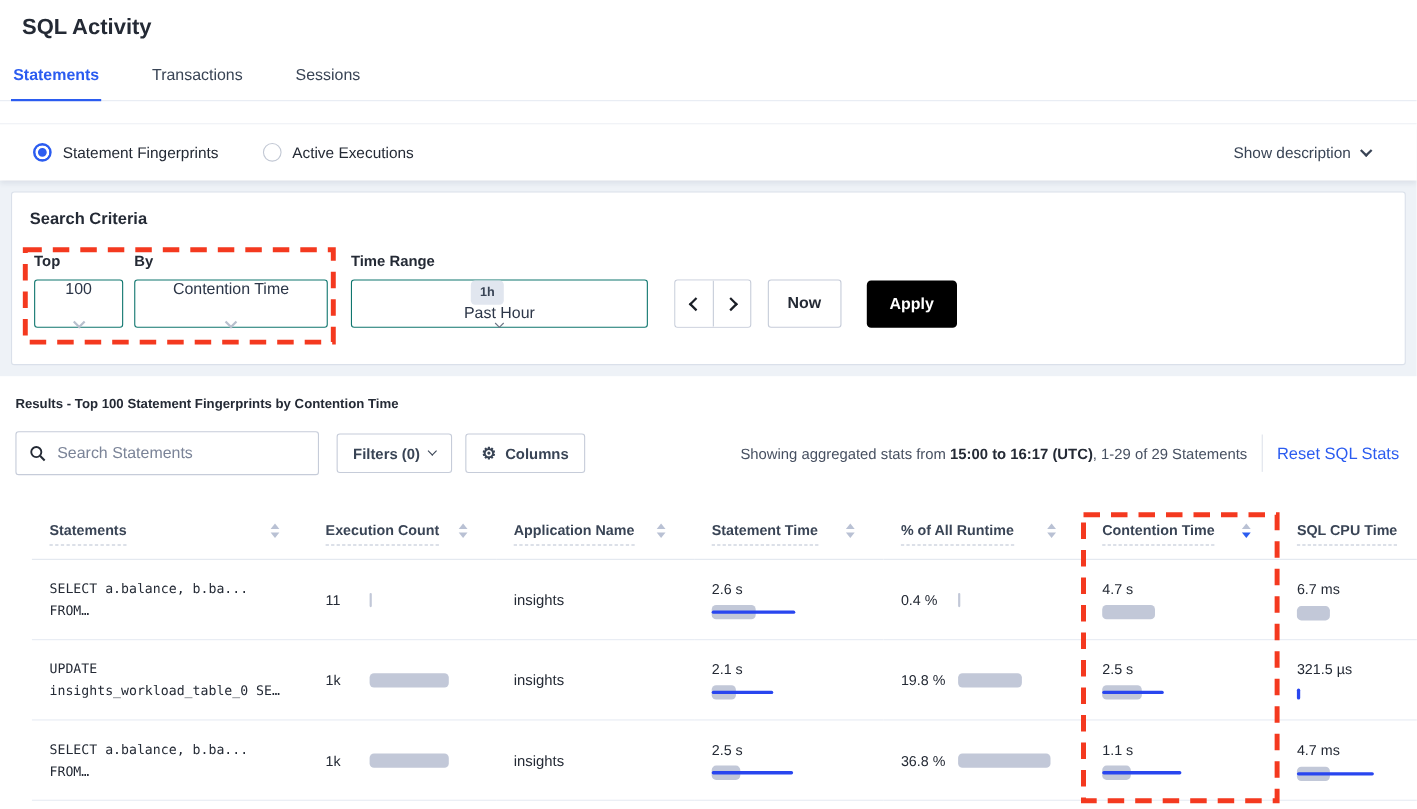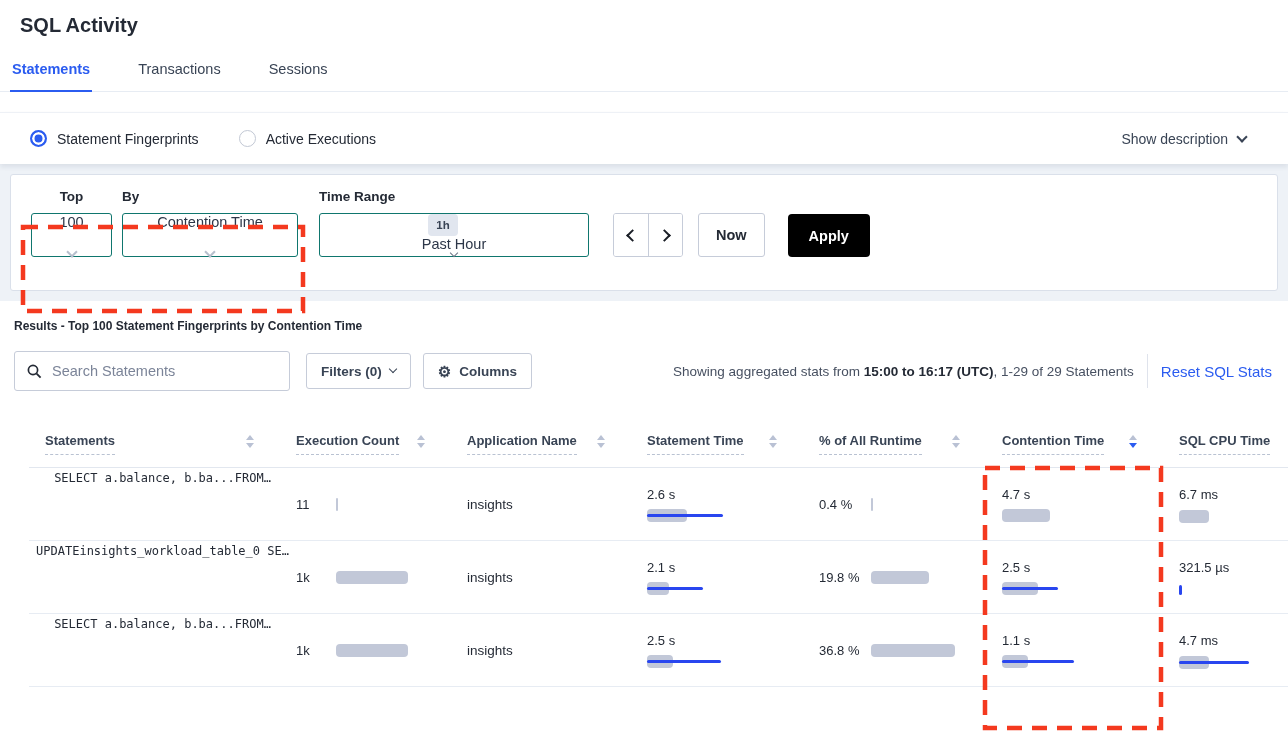--- a/index.html
+++ b/index.html
@@ -32,21 +32,21 @@
   .band { background:#eef2f7; padding:10px; }
   .card { background:#fff; border:1px solid #dae0ea; border-radius:3px; padding:14px 16px 33px; }
   .card-heading { font-size:15px; font-weight:700; margin:2px 0 22px; }
   .criteria-row { display:flex; align-items:flex-end; }
   .field-label { font-size:13.5px; font-weight:700; color:#242a35; margin-bottom:9px; }
   .select {
     height:44px; border:1px solid #0f766e; border-radius:3px; background:#fff;
     display:flex; align-items:center; padding:0 12px; font-size:14.5px; color:#2c3648; cursor:pointer;flex-direction:column;
   }
   .select .spacer { flex:1; }
-  .grp-top { margin-left:4px; width:81px;text-align:center; }
+  .grp-top { margin-left:4px; width:81px; }
   .grp-by { margin-left:10px; width:176px; }
   .grp-time { margin-left:21px; width:270px; }
   .badge-1h { background:#e1e6ef; border-radius:4px; font-size:11.5px; font-weight:700; color:#394455; padding:5px 8px; margin-right:22px; }
   .arrow-group { display:flex; margin-left:24px; height:44px; width:70px; border:1px solid #c6ccd9; border-radius:3px; overflow:hidden; }
   .arrow-btn { width:50%; display:flex; align-items:center; justify-content:center; cursor:pointer; background:#fff; }
   .arrow-btn + .arrow-btn { border-left:1px solid #c6ccd9; }
   .chev-l { width:9px; height:9px; border-left:2.5px solid #1a1e26; border-bottom:2.5px solid #1a1e26; transform:rotate(45deg); margin-left:3px; }
   .chev-r { width:9px; height:9px; border-right:2.5px solid #1a1e26; border-bottom:2.5px solid #1a1e26; transform:rotate(-45deg); margin-right:3px; }
   .btn-now { margin-left:15px; height:44px; border:1px solid #c6ccd9; border-radius:3px; background:#fff; padding:0 17px; display:flex; align-items:center; font-size:14.5px; font-weight:600; color:#242a35; cursor:pointer; }
   .btn-apply { margin-left:23px; height:43px; border:none; border-radius:4px; background:#000000; padding:0 21px; display:flex; align-items:center; font-size:14.5px; font-weight:700; color:#fff; cursor:pointer; }
@@ -65,21 +65,21 @@
   .reset-link { color:#2b5cf0; font-size:15px; white-space:nowrap; cursor:pointer; margin-right:2px; }
   
   .grid { display:grid; grid-template-columns:251px 171px 180px 172px 183px 177px 1fr; margin:26px 14px 0 29px; }
   .th { display:flex; align-items:center; justify-content:space-between; padding:16px 0 12px 16px; border-bottom:1px solid #e2e7ef; cursor:pointer; }
   .th-label { font-size:13px; font-weight:700; color:#394455; border-bottom:1.5px dashed #b9c2d2; padding-bottom:6px; }
   .sorts { display:flex; flex-direction:column; gap:3px; margin-right:26px; margin-top:-5px; }
   .tri-up { width:0; height:0; border-left:4.5px solid transparent; border-right:4.5px solid transparent; border-bottom:5.5px solid #b9c1d4; }
   .tri-down { width:0; height:0; border-left:4.5px solid transparent; border-right:4.5px solid transparent; border-top:5.5px solid #b9c1d4; }
   .tri-down.active { border-top-color:#2b5cf0; }
   .row-cell { border-bottom:1px solid #e7ecf3; height:73px; padding-left:16px; display:flex; }
-  .cell-stmt { flex-direction:row; justify-content:center; font-family:"DejaVu Sans Mono", monospace; font-size:12px; line-height:20px; color:#242a35; white-space:pre; cursor:pointer; }
+  .cell-stmt { flex-direction:column; justify-content:center; font-family:"DejaVu Sans Mono", monospace; font-size:12px; line-height:20px; color:#242a35; white-space:pre; cursor:pointer; }
   .cell-exec { align-items:center; gap:26px; font-size:13px; }
   .cell-app { align-items:center; font-size:13.5px; }
   .cell-metric { flex-direction:column; justify-content:center; gap:7px; font-size:13px; }
   .cell-inline { align-items:center; gap:10px; font-size:13px; }
   .txt-wrap { line-height:17px; }
   .w-runtime { width:42px; }
   .w-cpu { width:54px; }
   .bar-track { position:relative; height:13px; width:110px; flex:none; }
   .bar-fill { position:absolute; left:0; top:0; height:13px; background:#c2c8d8; border-radius:4px; }
   .bar-line { position:absolute; left:0; top:5px; height:3.5px; background:#2946ef; border-radius:2px; }
@@ -111,20 +111,21 @@
     <span class="radio-label">Active Executions</span>
   </div>
   <div class="show-desc">
     <span>Show description</span>
     <span class="chev"></span>
   </div>
 </div>
 
 <div class="band">
   <div class="card">
+    <div class="card-heading">Search Criteria</div>
     <div class="criteria-row">
 
       <div class="grp-top">
         <div class="field-label">Top</div>
         <div class="select">
           <span>100</span>
           <span class="spacer"></span>
           <span class="chev gray"></span>
         </div>
       </div>

